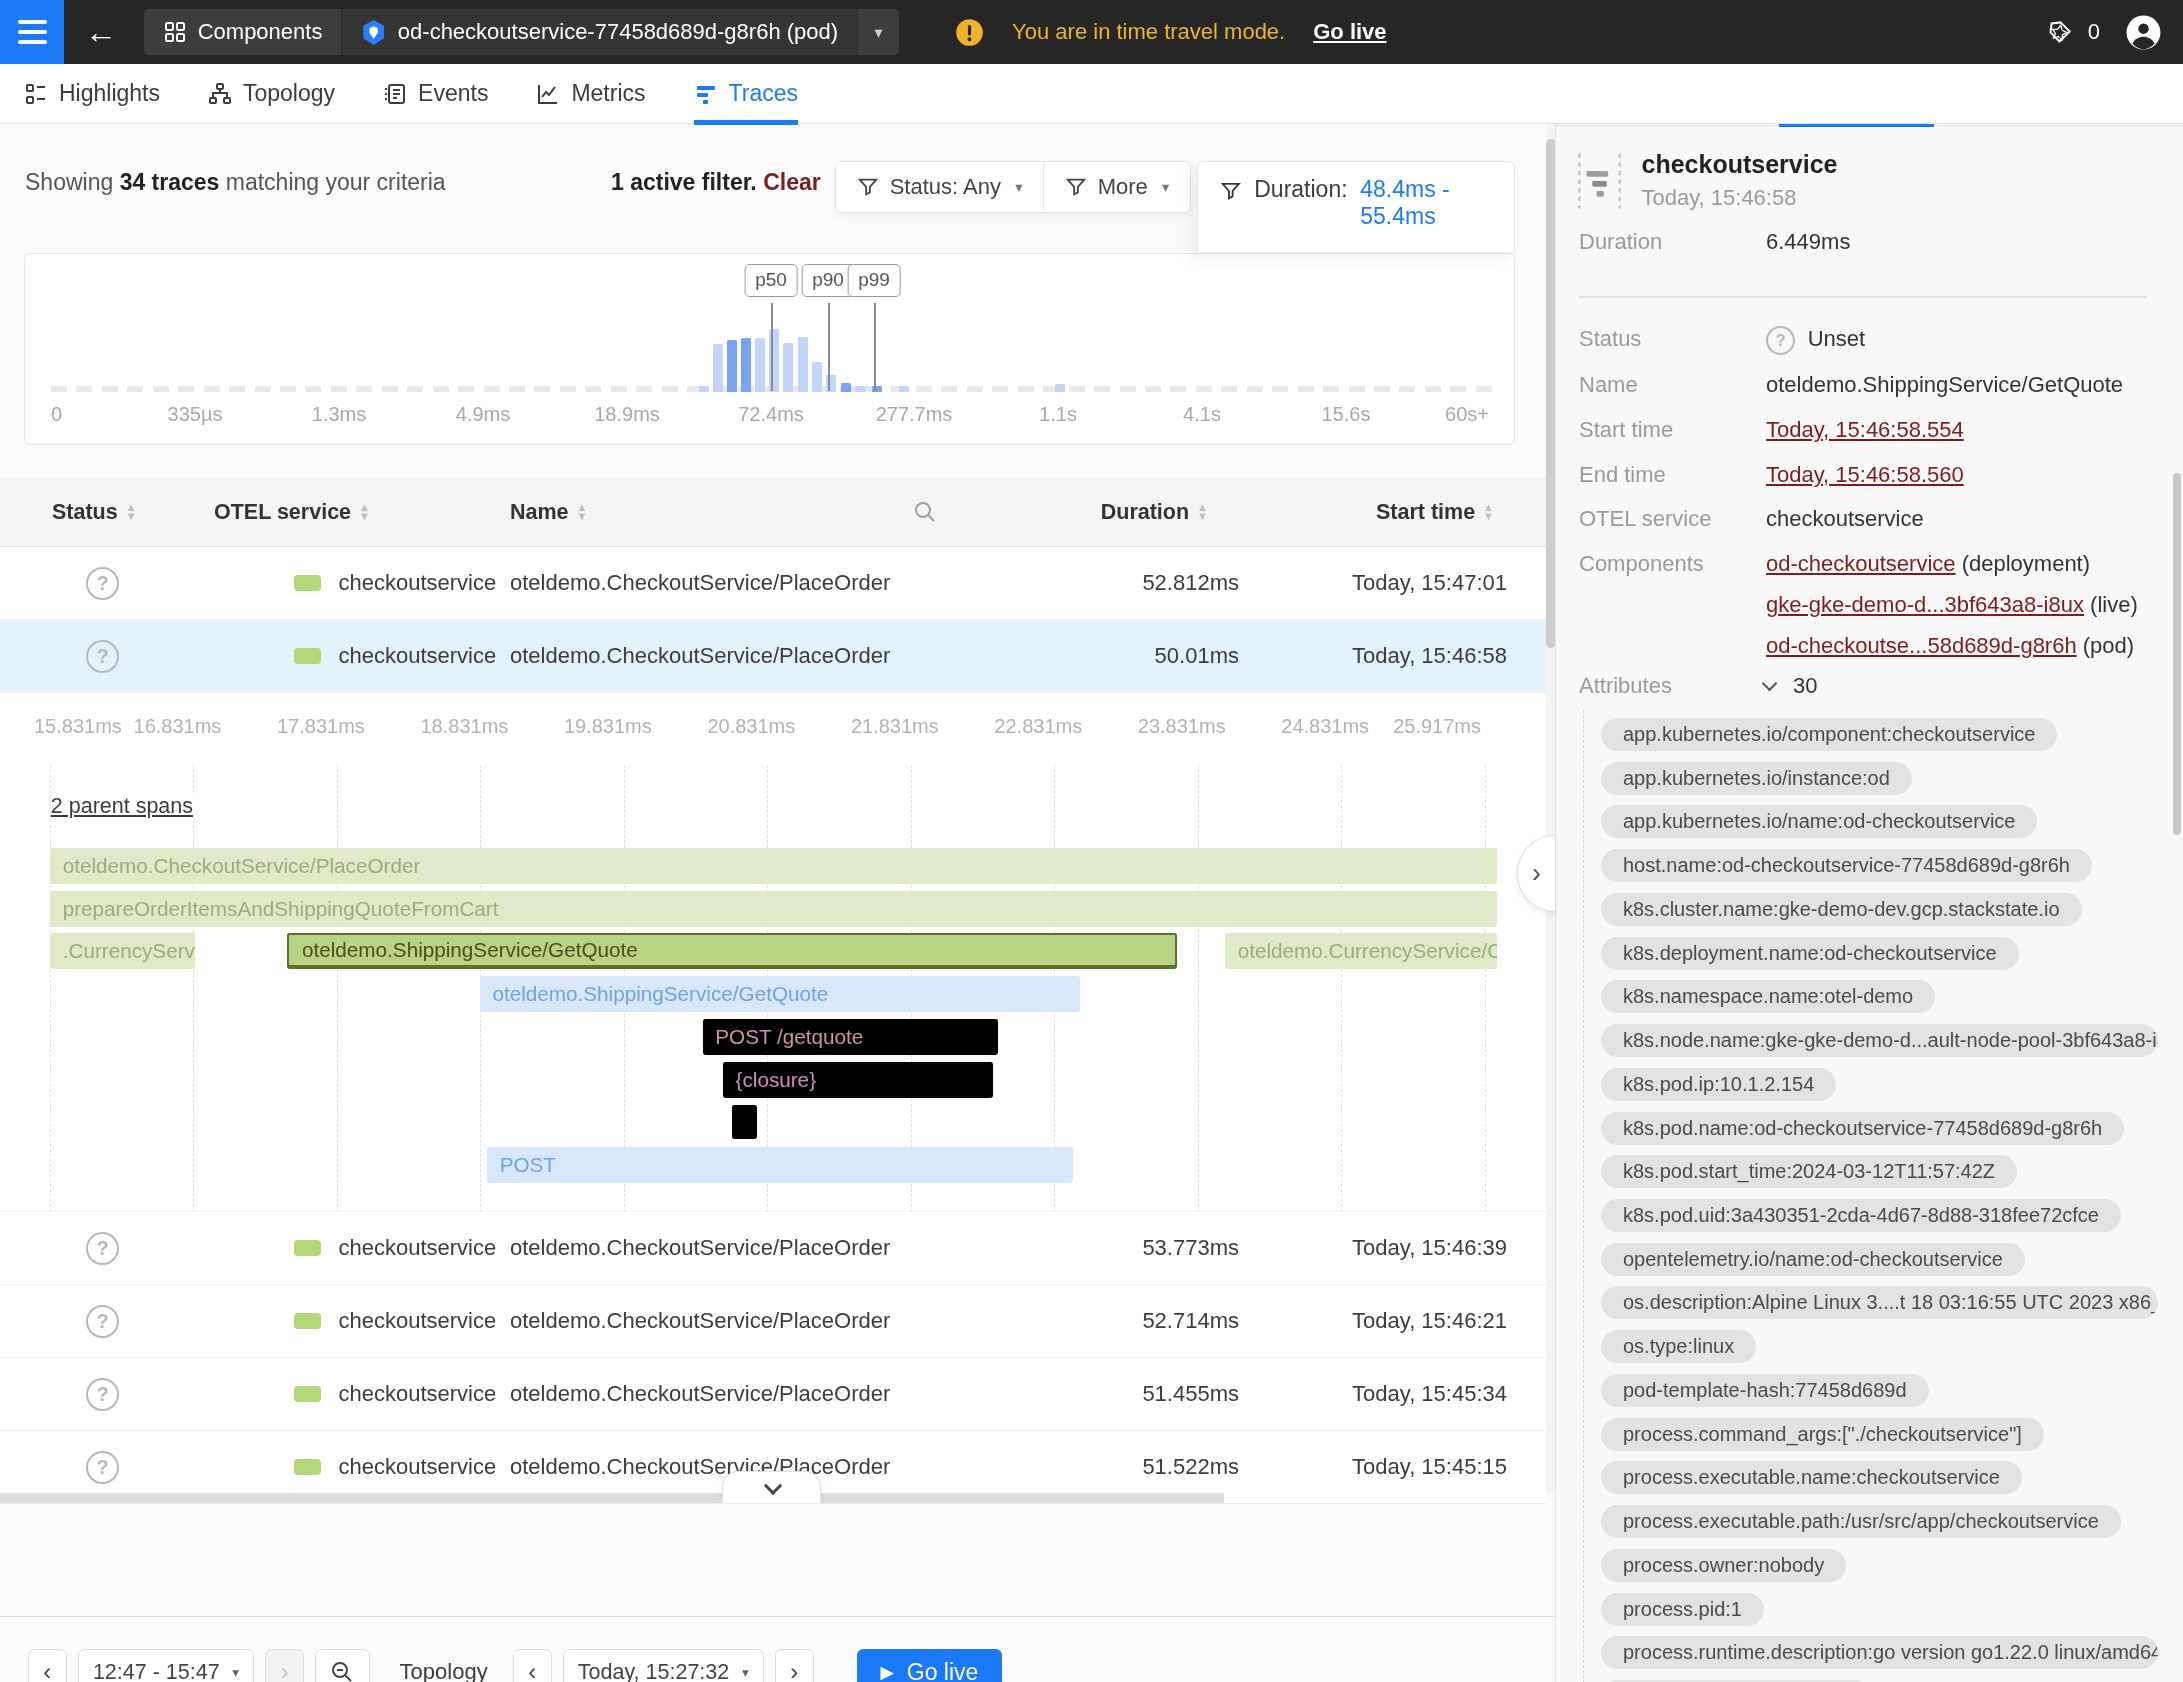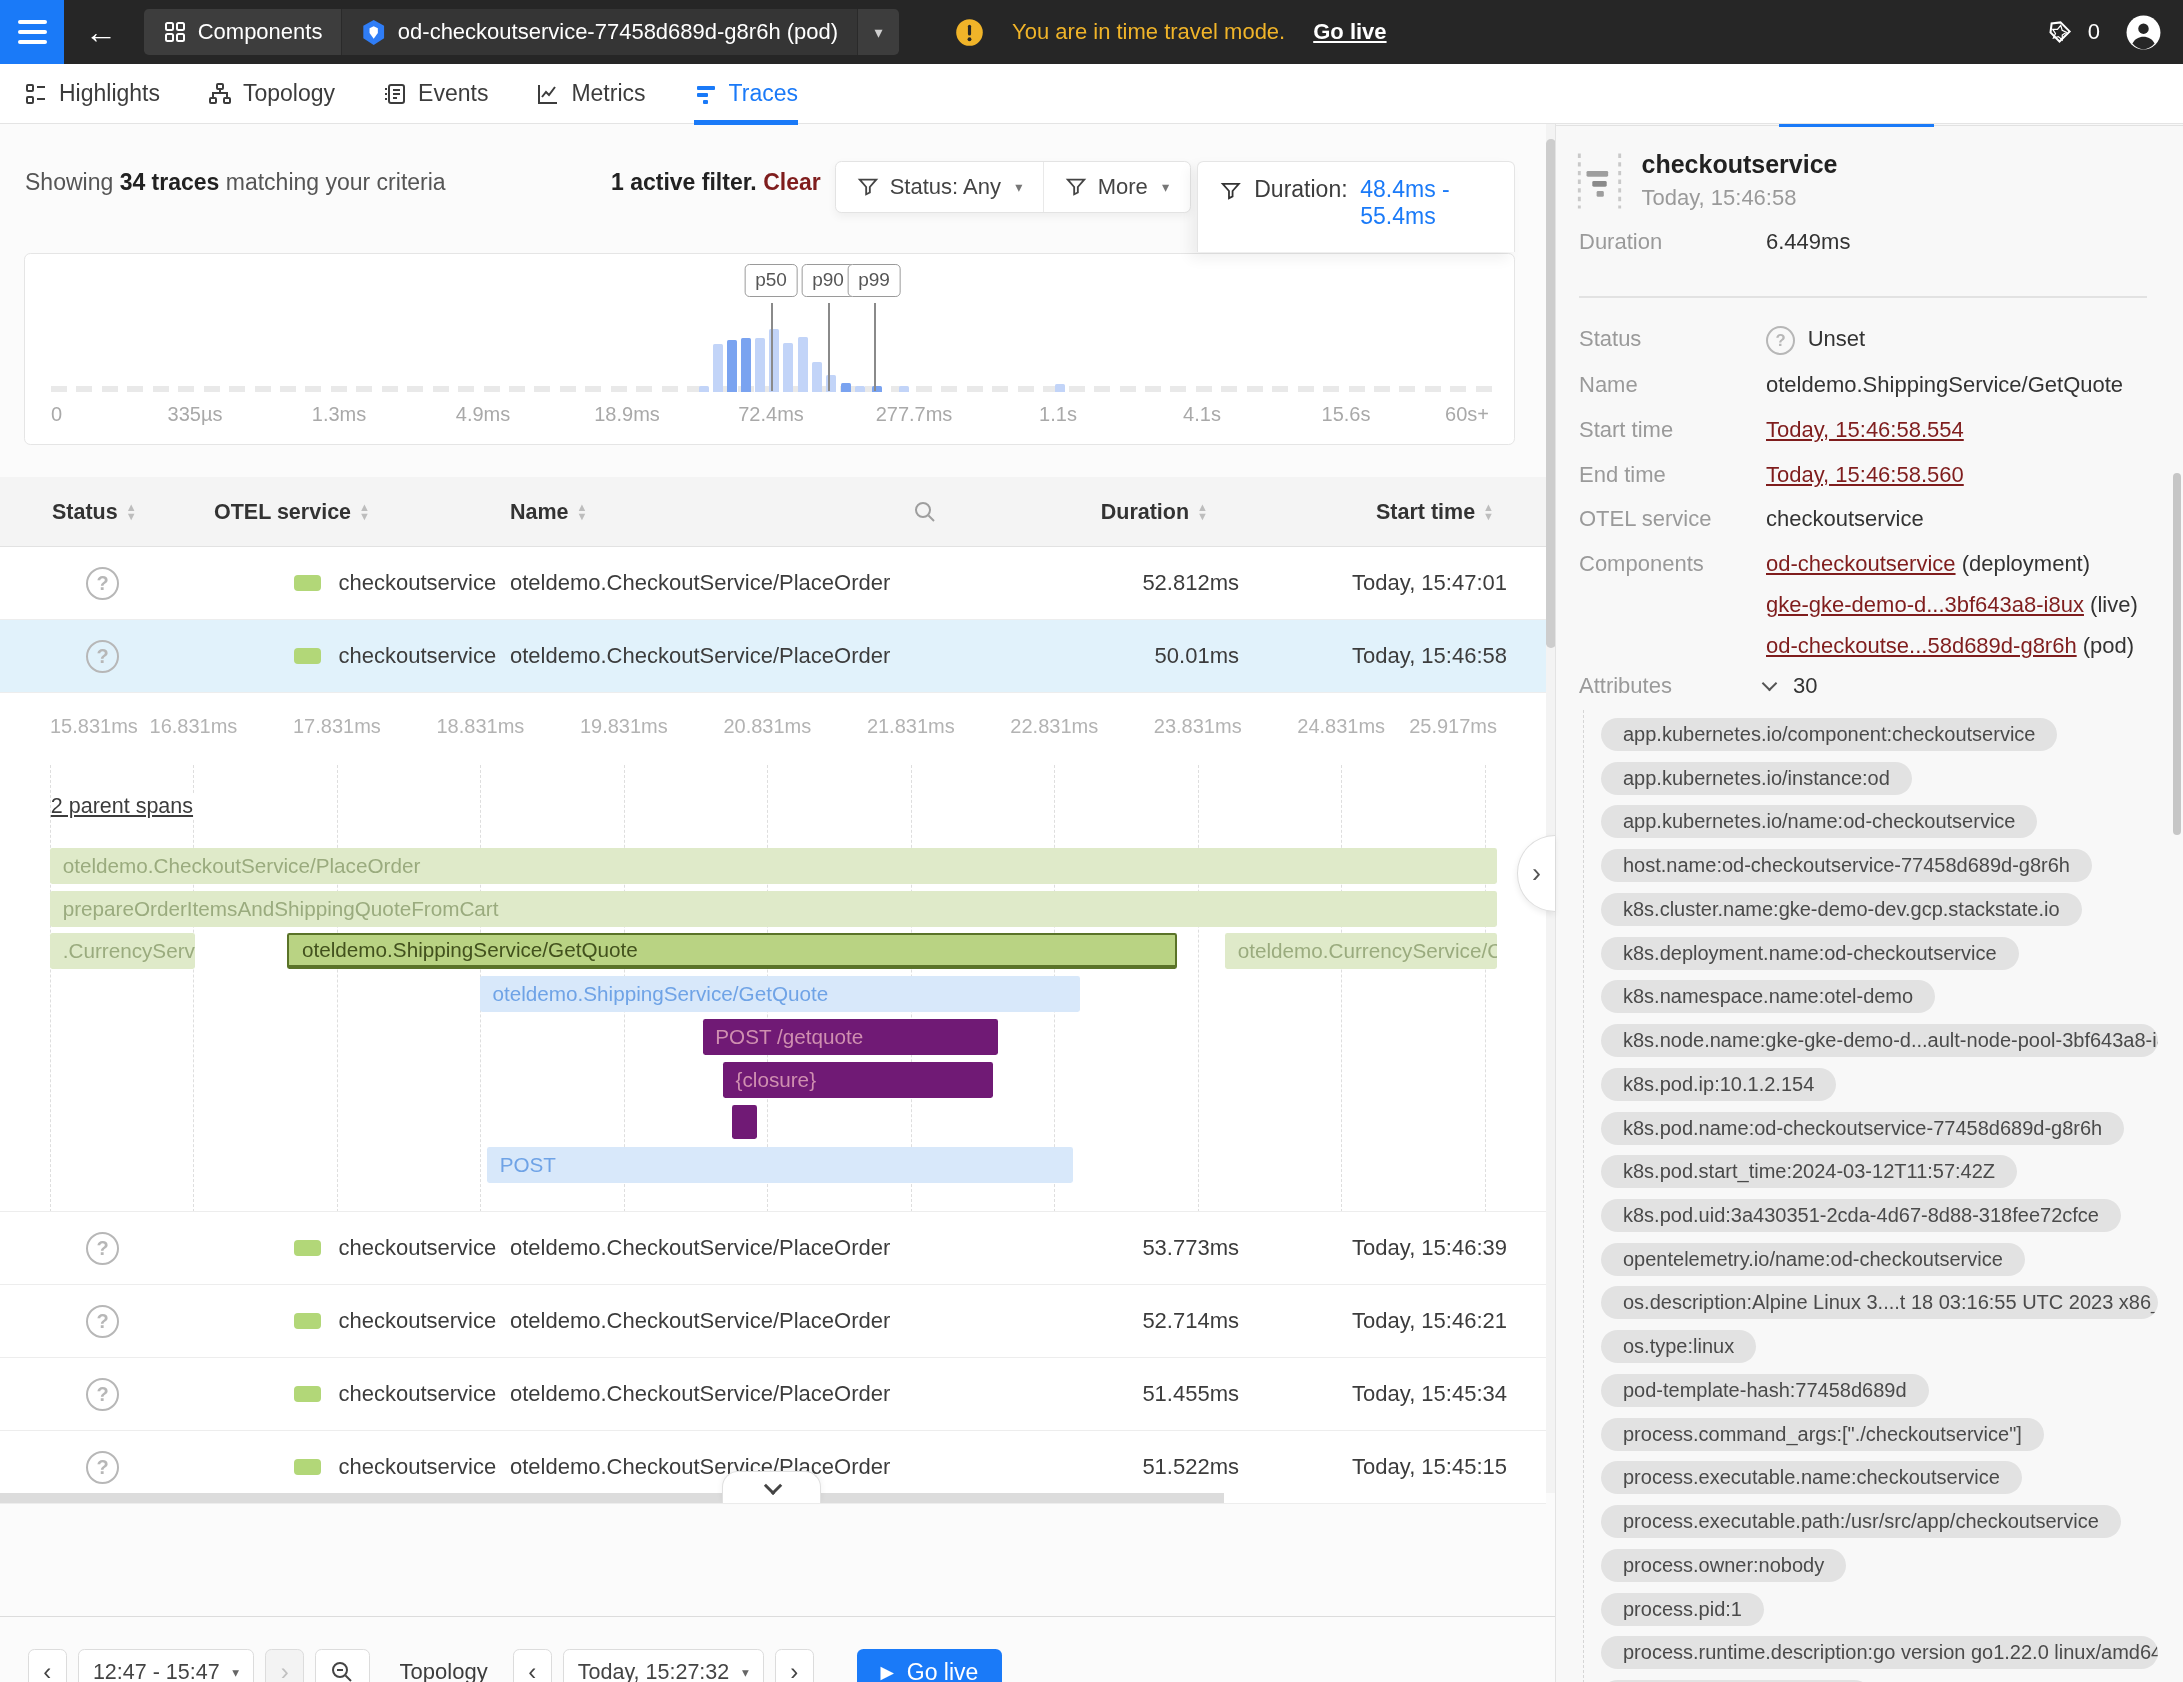--- a/index.html
+++ b/index.html
@@ -60,30 +60,30 @@
   .sort { display:flex; flex-direction:column; line-height:8.7px; font-size:11px; color:#bdbdbd; cursor:pointer; }
   .trow { height:73px; background:#fff; border-bottom:1.6px solid #ededed; position:relative; font-size:22px; cursor:pointer; }
   .trow.selected { background:#e1f2fb; }
   .cell { position:absolute; top:0; height:72px; display:flex; align-items:center; }
   .qmark { width:33px; height:33px; border-radius:50%; border:2.4px solid #b7b7b7; color:#b7b7b7; font-size:20px; font-weight:bold; display:flex; align-items:center; justify-content:center; }
   .svc-chip { width:27px; height:16.7px; border-radius:4px; background:#b2d778; margin-right:17.5px; }
   .right { justify-content:flex-end; }
 
   
   #waterfall { height:519px; background:#fff; position:relative; border-bottom:1.6px solid #ededed; overflow:hidden; }
-  #wf-axis { position:absolute; left:50px; top:22px; width:1447px; height:24px; font-size:20px; color:#b3b3b3; }
+  #wf-axis { position:absolute; left:34px; top:22px; width:1447px; height:24px; font-size:20px; color:#b3b3b3; }
   .wf-lab { position:absolute; transform:translateX(-50%); white-space:nowrap; }
   #wf-chart { position:absolute; left:50px; top:72px; width:1447px; height:447px; }
   .wf-grid { position:absolute; top:0; bottom:0; width:0; border-left:1.6px dashed #dedede; }
   #parent-link { position:absolute; left:0.8px; top:29px; font-size:21.5px; color:#3c3c3c; text-decoration:underline; cursor:pointer; background:#fff; padding-right:8px; z-index:2; }
   .span-bar { position:absolute; height:36px; border-radius:2.4px; display:flex; align-items:center; padding:0 12.7px; font-size:20.7px; white-space:nowrap; overflow:hidden; }
   .span-green { background:#dfeac9; color:#9aab7e; }
   .span-green-sel { background:#b9d383; color:#42511d; border:2.4px solid #5a7328; border-bottom-width:4.8px; }
   .span-blue { background:#d8e8fa; color:#6fa3e6; }
-  .span-pink { background:#701a75; color:#cf8fb0; }
+  .span-pink { background:#000000; color:#cf8fb0; }
 
   
   #main-vscroll { position:absolute; left:1546px; top:0; width:9.5px; height:1370px; background:#f3f3f3; }
   #main-vthumb { position:absolute; left:1546px; top:16px; width:9.5px; height:509px; background:#cdcdcd; border-radius:4.8px; }
   #expand-right { position:absolute; left:1517px; top:712px; width:38px; height:77px; background:#fff; border:1.6px solid #ddd; border-right:none; border-radius:38px 0 0 38px; box-shadow:0 2.4px 6.4px rgba(0,0,0,.08); display:flex; align-items:center; justify-content:center; font-size:27px; color:#555; cursor:pointer; z-index:6; }
   #expand-bottom { position:absolute; left:722px; top:1348px; width:99px; height:32px; background:#fff; border:1.6px solid #e0e0e0; border-bottom:none; border-radius:16px 16px 0 0; box-shadow:0 -2.4px 6.4px rgba(0,0,0,.06); display:flex; align-items:center; justify-content:center; z-index:8; cursor:pointer; }
   .chev-down { width:12.7px; height:12.7px; border-right:3.2px solid #444; border-bottom:3.2px solid #444; transform:rotate(45deg) translateY(-2.4px); }
   #hscroll-thumb { position:absolute; left:0; top:1370px; width:1224px; height:9.5px; background:#dcdcdc; z-index:6; }
 
   

